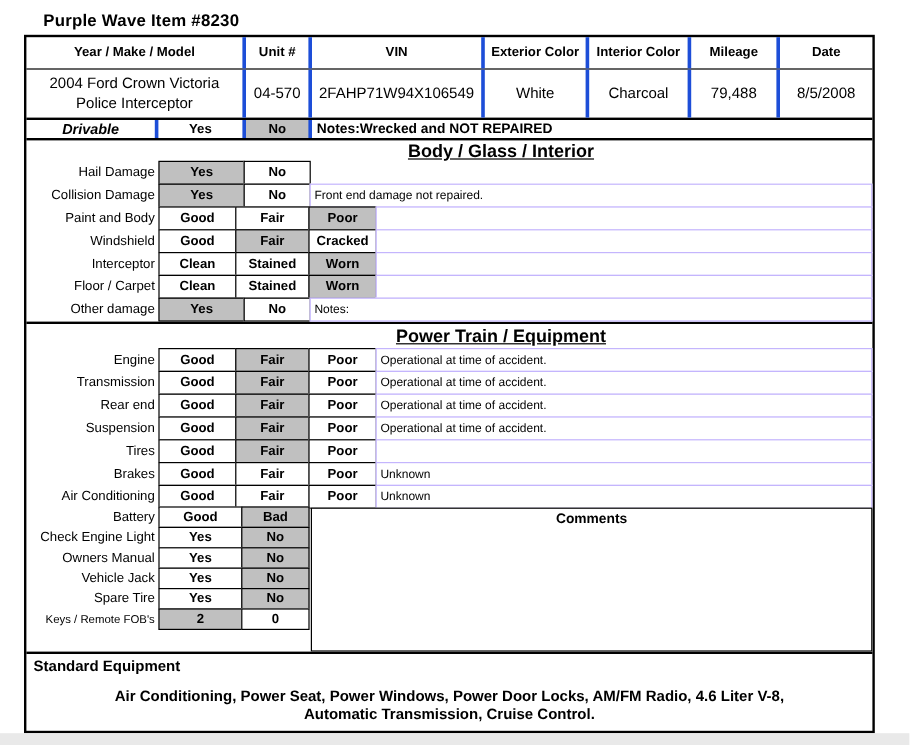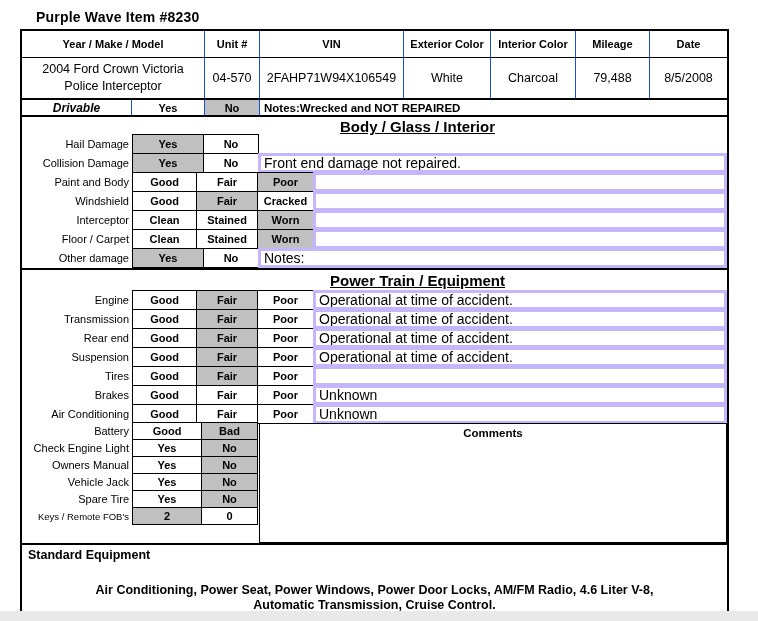--- a/index.html
+++ b/index.html
@@ -14,21 +14,21 @@
   .doc-title{margin:9px 0 4px 36px;font-size:14px;font-weight:bold;letter-spacing:.2px;}
 
   .report{margin-left:20px;width:709px;border:2px solid #000;box-sizing:border-box;background:#fff;}
 
   
   .trow{display:flex;}
   .trow-header{height:26px;border-bottom:1px solid #000;}
   .trow-vehicle{height:40px;border-bottom:2px solid #000;}
   .trow-drivable{height:15px;}
   .tcell{
-    border-right:1px solid #1d4ed8;box-sizing:border-box;
+    border-right:3px solid #1d4ed8;box-sizing:border-box;
     display:flex;flex-direction:column;align-items:center;justify-content:center;
     text-align:center;overflow:hidden;
   }
   .tcell:last-child{border-right:none;}
   .thead{font-weight:bold;font-size:11px;}
   .tval{font-size:12.5px;line-height:1.35;}
   .w-ymm{width:183px}.w-unit{width:55px}.w-vin{width:144px}.w-ext{width:87px}
   .w-int{width:85px}.w-mil{width:74px}.w-date{flex:1}
   .w-dlabel{width:110px}.w-dyes{width:73px}.w-dno{width:55px}
   .w-dnotes{flex:1;align-items:flex-start;justify-content:center;padding-left:4px;}
@@ -49,40 +49,40 @@
     font-size:11px;white-space:nowrap;
   }
   .rlabel.small{font-size:9.5px;}
   .vcell{
     border:1px solid #000;margin-left:-1px;box-sizing:border-box;background:#fff;
     display:flex;align-items:center;justify-content:center;
     font-weight:bold;font-size:11px;
   }
   .vcell.sel{background:var(--sel,#c0c0c0);}
   .vnotes{
-    flex:1;border:3px solid #c4b5fd;margin-left:-1px;box-sizing:border-box;background:#fff;
+    flex:1;border:1px solid #c4b5fd;margin-left:-1px;box-sizing:border-box;background:#fff;
     display:flex;align-items:center;padding-left:3px;
-    font-size:14px;font-weight:normal;white-space:nowrap;overflow:hidden;
+    font-size:10px;font-weight:normal;white-space:nowrap;overflow:hidden;
   }
   .oa2{width:72px}.ob2{width:56px}
   .oa3{width:65px}.ob3{width:62px}.oc3{width:57px}
   .oab{width:70px}.obb{width:57px}
 
   .bottom{display:flex;margin-top:-1px;}
   .bleft{width:238px;}
   .bleft .vrow{height:18px;}
   .comments{
     flex:1;border:1px solid #000;margin-left:-1px;margin-top:0;
     box-sizing:border-box;height:120px;background:#fff;
   }
   .comments-title{text-align:center;font-weight:bold;font-size:11.5px;padding-top:3px;}
 
   .equip{border-top:2px solid #000;padding:3px 6px 5px;}
   .equip-title{text-align:left;font-weight:bold;font-size:12.5px;}
-  .equip-lines{margin-top:21px;text-align:center;font-weight:bold;font-size:12.5px;line-height:1.22;}
+  .equip-lines{margin-top:11px;text-align:center;font-weight:bold;font-size:12.5px;line-height:1.22;}
 </style>
 </head>
 <body>
 
 <div class="page">
 
   <div class="doc-title">Purple Wave Item #8230</div>
 
   <div class="report">
 

